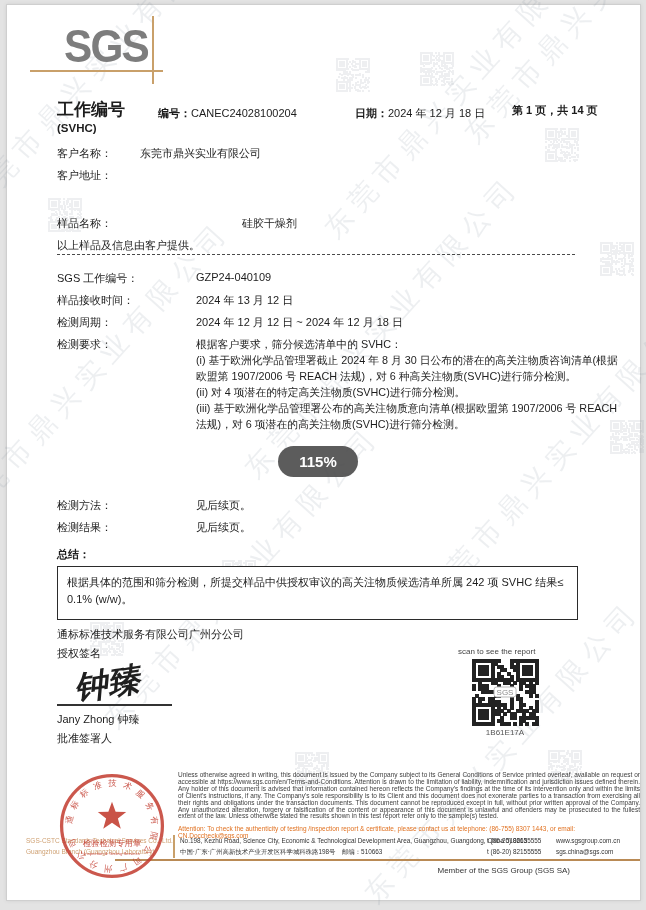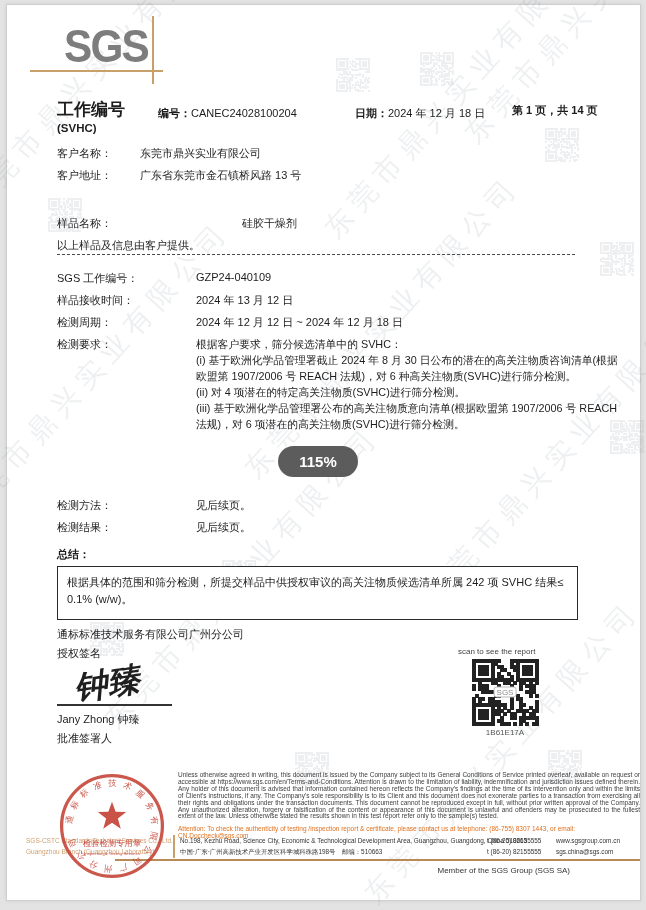--- a/index.html
+++ b/index.html
@@ -2451,21 +2451,20 @@
       <span class="lbl bold">编号：</span><span class="val">CANEC24028100204</span>
     </div>
     <div class="abs" style="left:355px;top:103px;">
       <span class="lbl bold">日期：</span><span class="val">2024 年 12 月 18 日</span>
     </div>
     <div class="abs lbl bold" style="left:512px;top:103px;">第 1 页，共 14 页</div>
 
     <div class="abs lbl" style="left:57px;top:146px;">客户名称：</div>
     <div class="abs val" style="left:140px;top:146px;">东莞市鼎兴实业有限公司</div>
     <div class="abs lbl" style="left:57px;top:168px;">客户地址：</div>
-    <div class="abs val" style="left:140px;top:168px;">广东省东莞市金石镇桥风路 13 号</div>
 
     <div class="abs lbl" style="left:57px;top:216px;">样品名称：</div>
     <div class="abs val" style="left:242px;top:216px;">硅胶干燥剂</div>
     <div class="abs lbl" style="left:57px;top:238px;">以上样品及信息由客户提供。</div>
     <div class="abs dashed-line" style="left:57px;top:254px;width:518px;height:0;"></div>
 
     <div class="abs lbl" style="left:57px;top:271px;">SGS 工作编号：</div>
     <div class="abs val" style="left:196px;top:271px;">GZP24-040109</div>
     <div class="abs lbl" style="left:57px;top:293px;">样品接收时间：</div>
     <div class="abs val" style="left:196px;top:293px;">2024 年 13 月 12 日</div>

